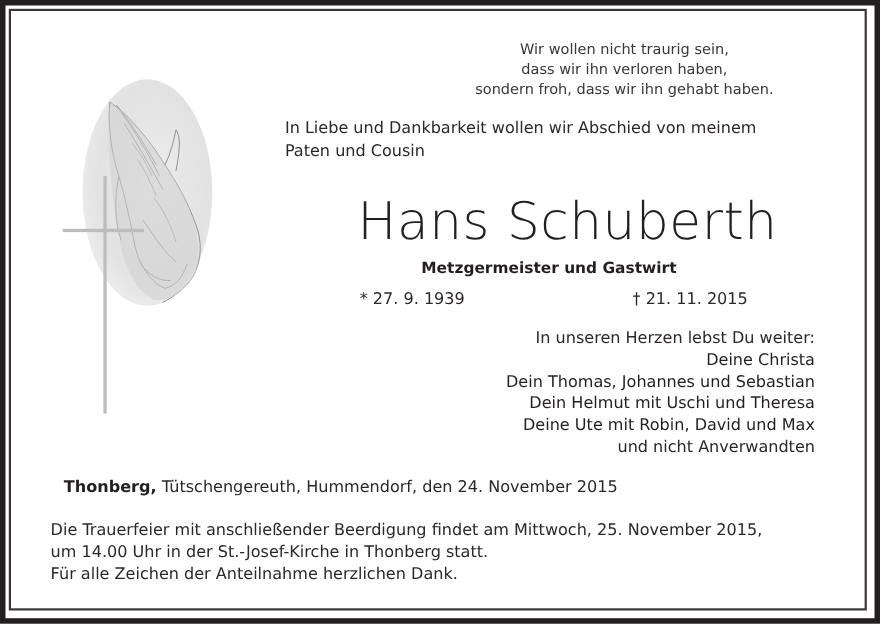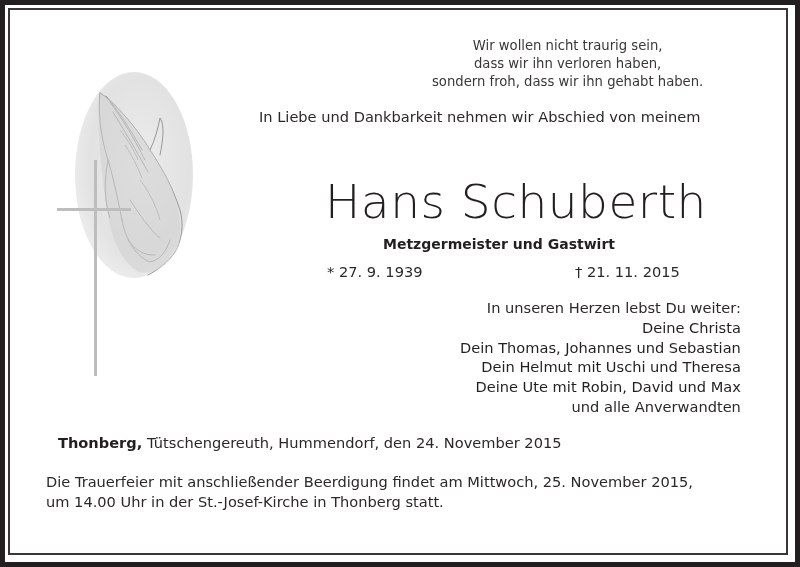--- a/index.html
+++ b/index.html
@@ -57,37 +57,39 @@
 <div class="cross-v"></div>
 <div class="cross-h"></div>
 
 <div class="abs poem">
   <div>Wir wollen nicht traurig sein,</div>
   <div>dass wir ihn verloren haben,</div>
   <div>sondern froh, dass wir ihn gehabt haben.</div>
 </div>
 
 <div class="abs intro">
-  <div>In Liebe und Dankbarkeit nehmen wir Abschied von meinem</div>
+  <div>In Liebe und Dankbarkeit wollen wir Abschied von meinem</div>
+  <div>Paten und Cousin</div>
 </div>
 
 <div class="abs name">Hans Schuberth</div>
 <div class="abs profession">Metzgermeister und Gastwirt</div>
 <div class="abs born">* 27. 9. 1939</div>
 <div class="abs died">† 21. 11. 2015</div>
 
 <div class="abs survivors">
   <div>In unseren Herzen lebst Du weiter:</div>
   <div class="b">Deine Christa</div>
   <div class="b">Dein Thomas, Johannes und Sebastian</div>
   <div class="b">Dein Helmut mit Uschi und Theresa</div>
   <div class="b">Deine Ute mit Robin, David und Max</div>
-  <div>und alle Anverwandten</div>
+  <div>und nicht Anverwandten</div>
 </div>
 
 <div class="abs place">
   <b>Thonberg,</b><span> Tütschengereuth, Hummendorf, den 24. November 2015</span>
 </div>
 
 <div class="abs service">
   <div>Die Trauerfeier mit anschließender Beerdigung findet am Mittwoch, 25. November 2015,</div>
   <div>um 14.00 Uhr in der St.-Josef-Kirche in Thonberg statt.</div>
+  <div>Für alle Zeichen der Anteilnahme herzlichen Dank.</div>
 </div>
 
 </body></html>

